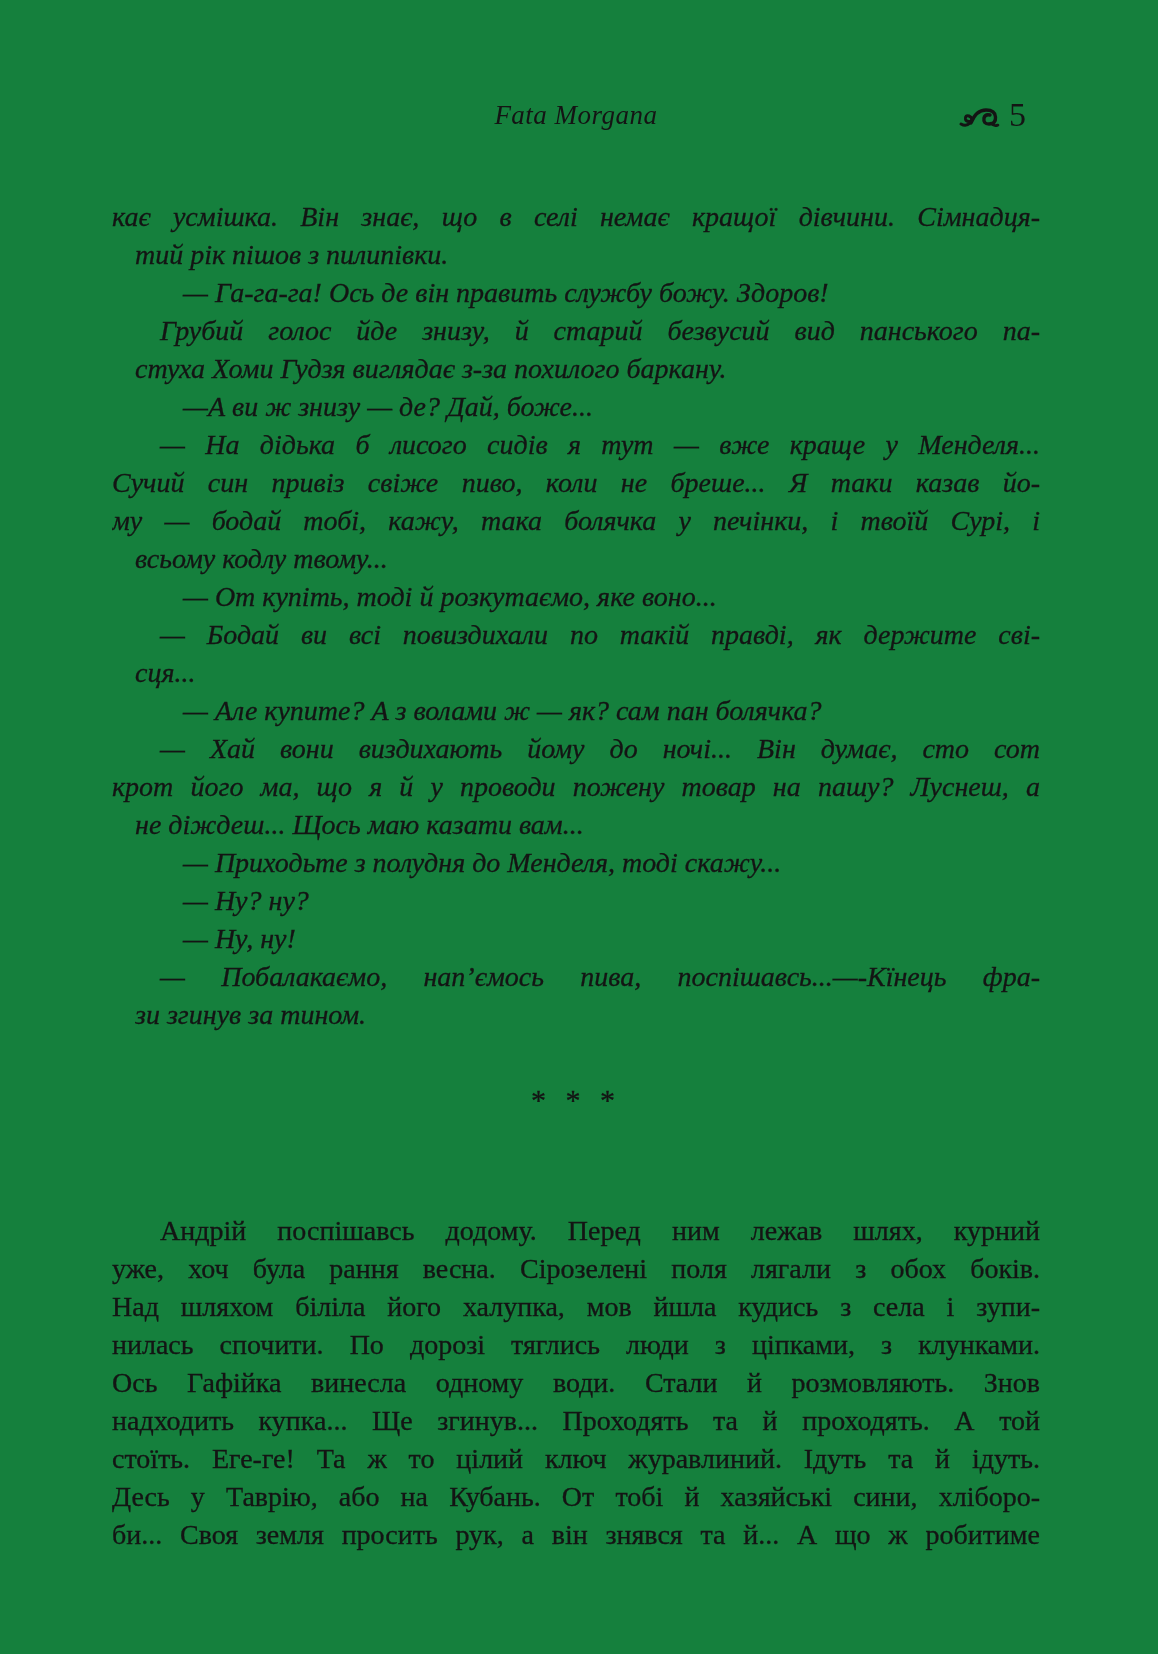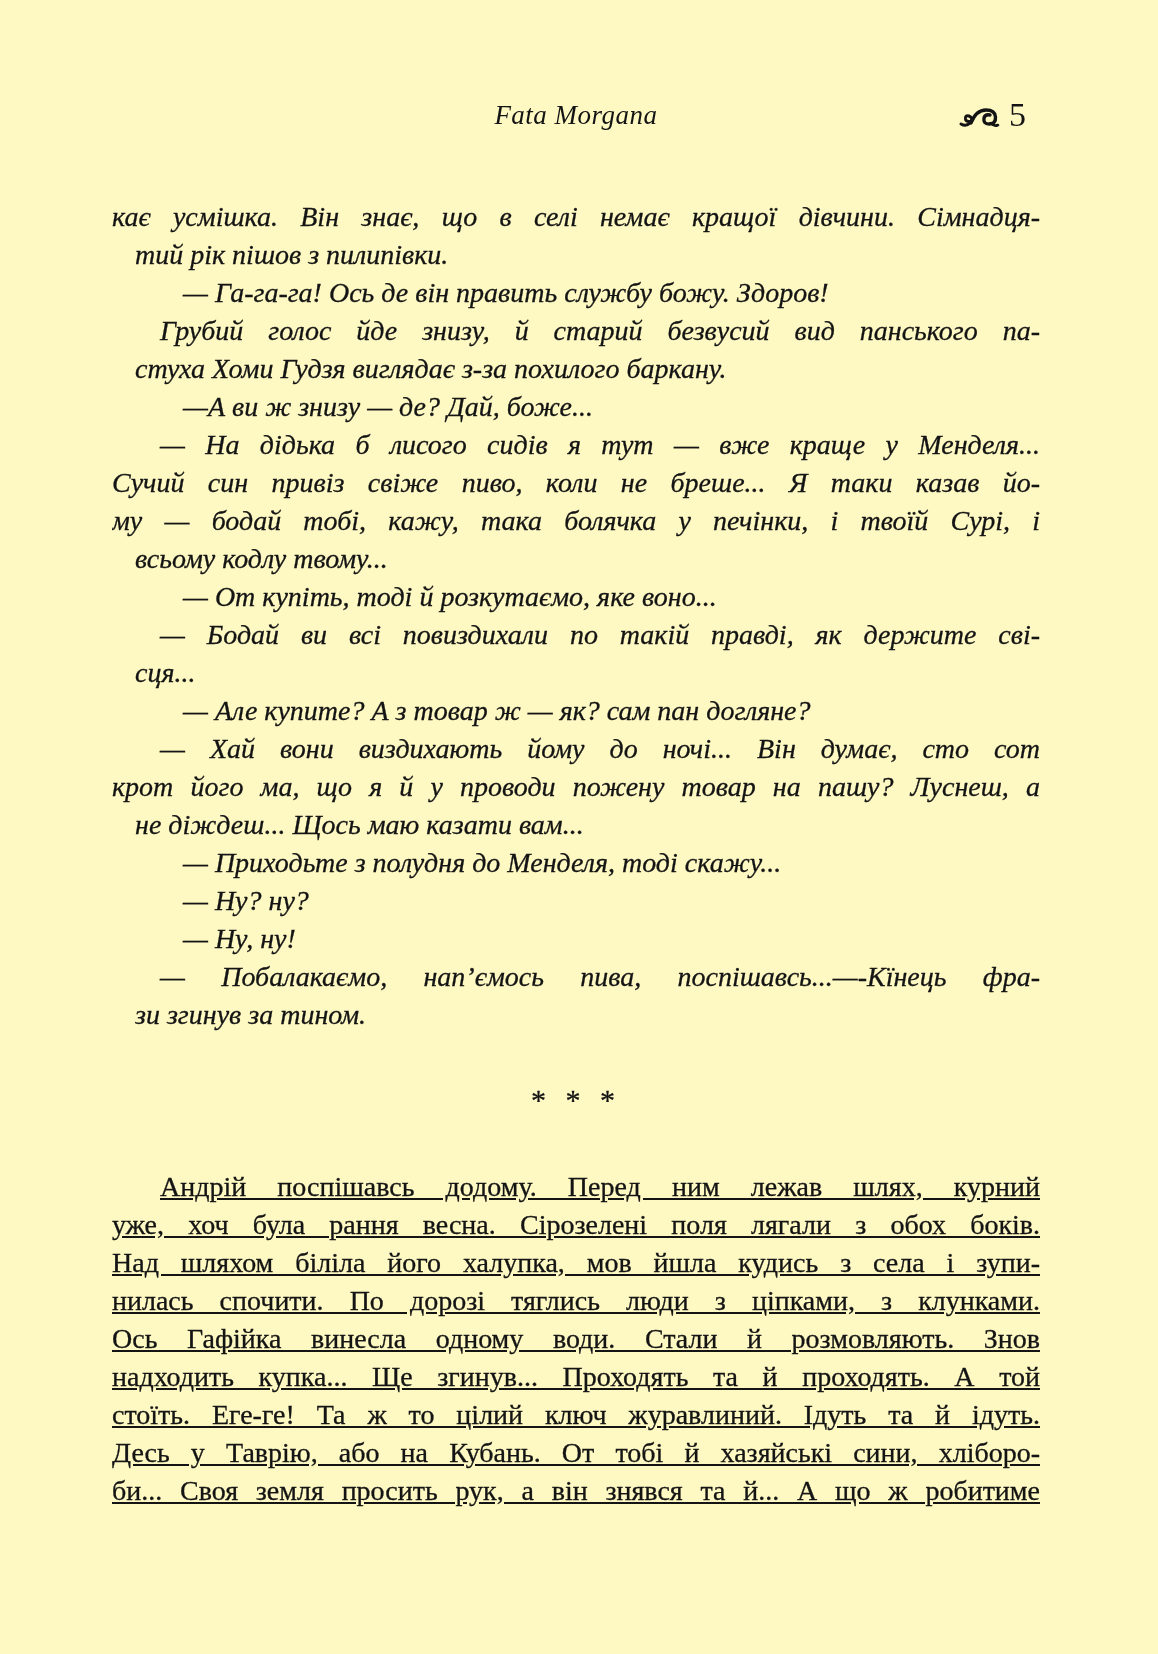--- a/index.html
+++ b/index.html
@@ -4,21 +4,21 @@
 <style>
   html, body {
     margin: 0;
     padding: 0;
     background: #e8e8e8;
   }
   .page {
     position: relative;
     width: 1158px;
     height: 1654px;
-    background: #fef9c3;
+    background: #15803d;
     color: #141414;
     font-family: "Liberation Serif", serif;
     overflow: hidden;
   }
   
   .header {
     position: absolute;
     left: 112px;
     top: 96px;
     width: 928px;
@@ -53,21 +53,21 @@
     font-size: 34px;
     line-height: 38px;
   }
   
   .textblock {
     position: absolute;
     left: 112px;
     width: 928px;
   }
   #section-0 { top: 198px; font-style: italic; }
-  #section-1 { top: 1168px; text-decoration: underline; }
+  #section-1 { top: 1212px; }
   .line {
     height: 38px;
     line-height: 38px;
     font-size: 28px;
     text-align: justify;
     text-align-last: justify;
     overflow: hidden;
     -webkit-text-stroke: 0.3px currentColor;
   }
   .line.indent { text-indent: 48px; }
@@ -108,21 +108,21 @@
       <div class="line indent">Грубий голос йде знизу, й старий безвусий вид панського па-</div>
       <div class="line noj">стуха Хоми Гудзя виглядає з-за похилого баркану.</div>
       <div class="line indent noj">—А ви ж знизу — де? Дай, боже...</div>
       <div class="line indent">— На дідька б лисого сидів я тут — вже краще у Менделя...</div>
       <div class="line">Сучий син привіз свіже пиво, коли не бреше... Я таки казав йо-</div>
       <div class="line">му — бодай тобі, кажу, така болячка у печінки, і твоїй Сурі, і</div>
       <div class="line noj">всьому кодлу твому...</div>
       <div class="line indent noj">— От купіть, тоді й розкутаємо, яке воно...</div>
       <div class="line indent">— Бодай ви всі повиздихали по такій правді, як держите сві-</div>
       <div class="line noj">сця...</div>
-      <div class="line indent noj">— Але купите? А з товар ж — як? сам пан догляне?</div>
+      <div class="line indent noj">— Але купите? А з волами ж — як? сам пан болячка?</div>
       <div class="line indent">— Хай вони виздихають йому до ночі... Він думає, сто сот</div>
       <div class="line">крот його ма, що я й у проводи пожену товар на пашу? Луснеш, а</div>
       <div class="line noj">не діждеш... Щось маю казати вам...</div>
       <div class="line indent noj">— Приходьте з полудня до Менделя, тоді скажу...</div>
       <div class="line indent noj">— Ну? ну?</div>
       <div class="line indent noj">— Ну, ну!</div>
       <div class="line indent">— Побалакаємо, нап’ємось пива, поспішавсь...—-Кїнець фра-</div>
       <div class="line noj">зи згинув за тином.</div>
     </div>
 

